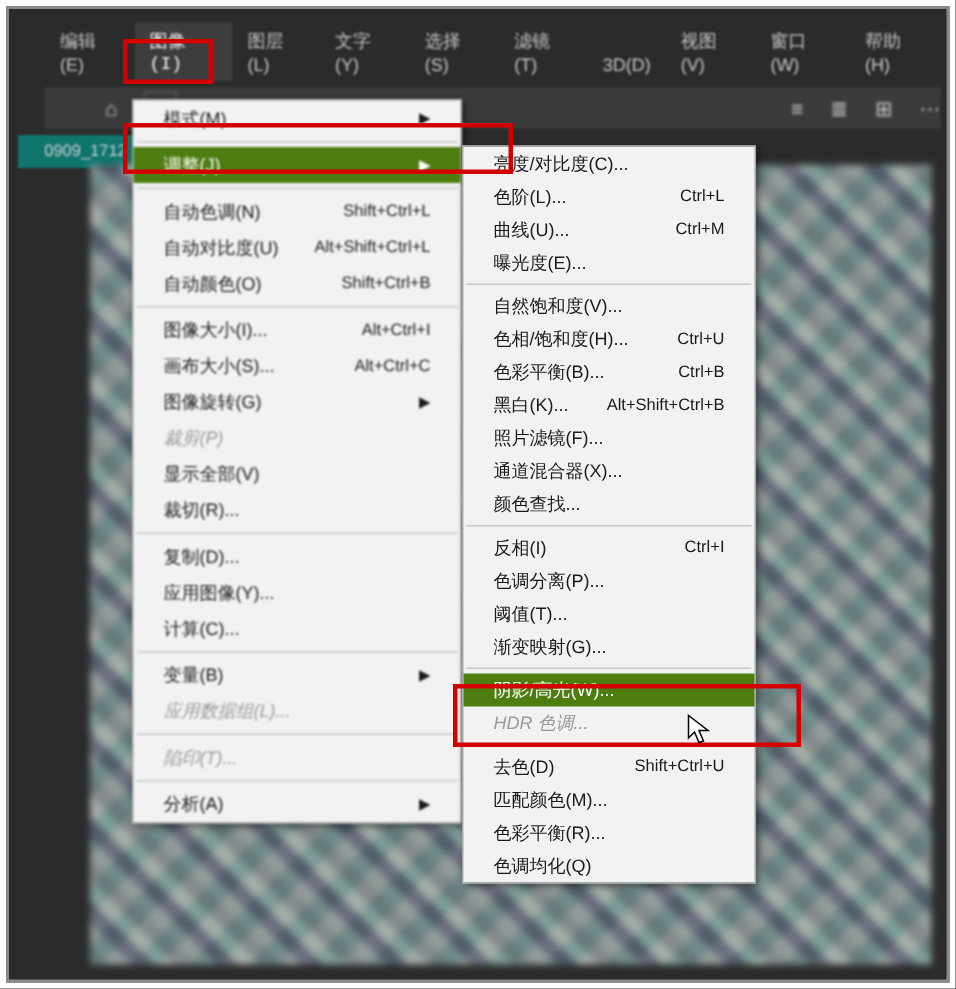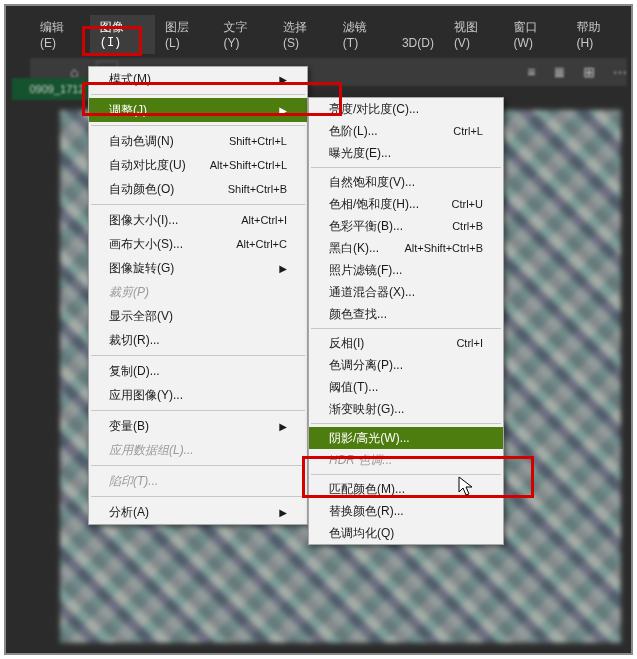--- a/index.html
+++ b/index.html
@@ -11,21 +11,21 @@
   .menubar-item { color: #c7c7c7; font-size: 12px; padding: 4px 10px; cursor: default; }
   .menubar-item.active { background: #3d3d3d; color: #fff; font-family: Liberation Mono, monospace; }
   .menubar-highlight { position: absolute; top: 20px; left: 76px; width: 60px; height: 30px; border: 3px solid #d40000; pointer-events: none; z-index: 50; }
 
   
   .toolbar { position: absolute; top: 52px; left: 24px; right: 4px; height: 28px; background: #3b3b3b; display:flex; align-items:center; gap:18px; padding-left:40px; filter: blur(1.2px);}
   .tool-glyph { color:#cfcfcf; font-size:14px; }
   .tool-glyph.dropdown{ padding:2px 6px; border:1px solid #5a5a5a;}
   .tool-sep{flex:1}
 
-  .tab-bar { position: absolute; top: 72px; left: 6px; width:90px; height: 22px; background: #14532d; color:#cfcfcf; font-size:11px; display:flex; align-items:center; justify-content:center; filter:blur(0.8px);}
+  .tab-bar { position: absolute; top: 84px; left: 6px; width:90px; height: 22px; background: #0f766e; color:#cfcfcf; font-size:11px; display:flex; align-items:center; justify-content:center; filter:blur(0.8px);}
 
   
   .canvas-bg { position: absolute; top: 104px; left: 54px; right: 10px; bottom: 10px;
     background:
       repeating-linear-gradient(45deg,#b09060 0 10px,#c4a578 10px 20px,#8e6e4a 20px 30px,#daba8c 30px 40px),
       repeating-linear-gradient(-45deg,#5078a0 0 14px,#6a8ab0 14px 28px);
     background-blend-mode: overlay;
     filter: blur(2.5px) brightness(.9) saturate(.9);
   }
 
@@ -127,20 +127,23 @@
       <div class="menu-item">
         <span class="lbl">裁切(R)...</span>
       </div>
       <div class="menu-sep"></div>
       <div class="menu-item">
         <span class="lbl">复制(D)...</span>
       </div>
       <div class="menu-item">
         <span class="lbl">应用图像(Y)...</span>
       </div>
+      <div class="menu-item">
+        <span class="lbl">计算(C)...</span>
+      </div>
       <div class="menu-sep"></div>
       <div class="menu-item">
         <span class="lbl">变量(B)</span>
         <span class="arrow">▶</span>
       </div>
       <div class="menu-item disabled">
         <span class="lbl">应用数据组(L)...</span>
       </div>
       <div class="menu-sep"></div>
       <div class="menu-item disabled">
@@ -156,20 +159,24 @@
 
   <div class="menu menu2" id="menu2">
       <div class="menu-item">
         <span class="lbl">亮度/对比度(C)...</span>
       </div>
       <div class="menu-item">
         <span class="lbl">色阶(L)...</span>
         <span class="sc">Ctrl+L</span>
       </div>
       <div class="menu-item">
+        <span class="lbl">曲线(U)...</span>
+        <span class="sc">Ctrl+M</span>
+      </div>
+      <div class="menu-item">
         <span class="lbl">曝光度(E)...</span>
       </div>
       <div class="menu-sep"></div>
       <div class="menu-item">
         <span class="lbl">自然饱和度(V)...</span>
       </div>
       <div class="menu-item">
         <span class="lbl">色相/饱和度(H)...</span>
         <span class="sc">Ctrl+U</span>
       </div>
@@ -206,24 +213,28 @@
       </div>
       <div class="menu-sep"></div>
       <div class="menu-item selected">
         <span class="lbl">阴影/高光(W)...</span>
       </div>
       <div class="menu-item disabled">
         <span class="lbl">HDR 色调...</span>
       </div>
       <div class="menu-sep"></div>
       <div class="menu-item">
+        <span class="lbl">去色(D)</span>
+        <span class="sc">Shift+Ctrl+U</span>
+      </div>
+      <div class="menu-item">
         <span class="lbl">匹配颜色(M)...</span>
       </div>
       <div class="menu-item">
-        <span class="lbl">替换颜色(R)...</span>
+        <span class="lbl">色彩平衡(R)...</span>
       </div>
       <div class="menu-item">
         <span class="lbl">色调均化(Q)</span>
       </div>
     </div>
   <div class="highlight-shadow"></div>
 
   <div class="cursor">
     <svg width="18" height="22" viewBox="0 0 18 22">
         <path d="M1 1 L1 16 L5 12 L8 19 L11 18 L8 11 L14 11 Z" fill="#fff" stroke="#000" stroke-width="1"></path>

